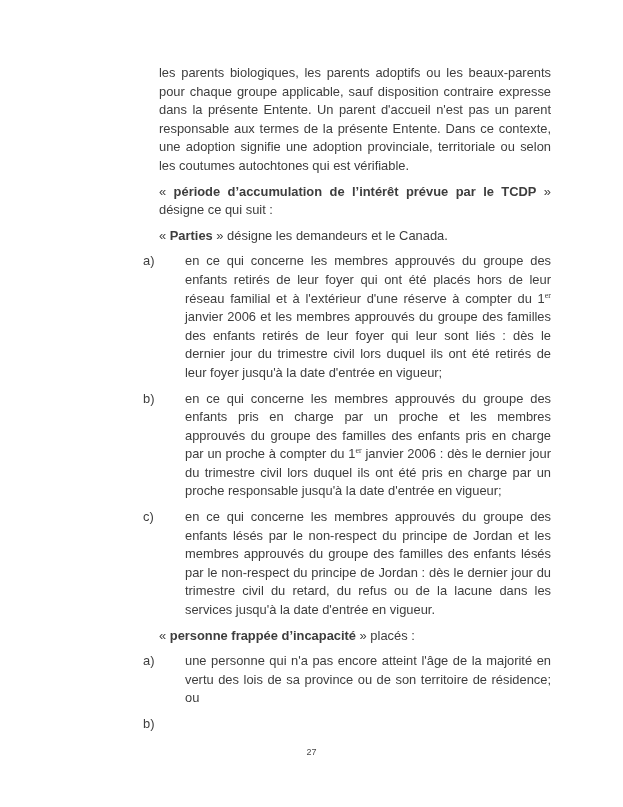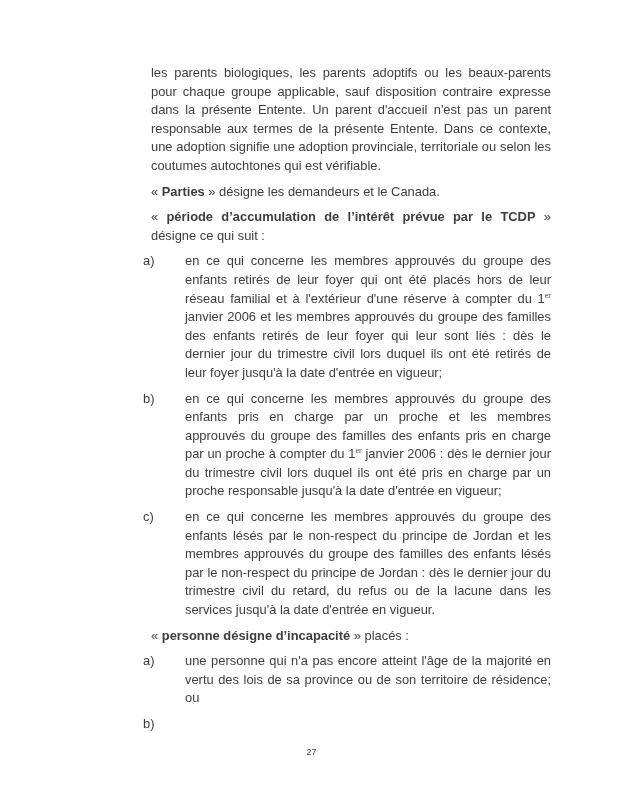--- a/index.html
+++ b/index.html
@@ -16,21 +16,21 @@
     background: #ffffff;
   }
   .content {
     position: absolute;
     left: 143px; top: 64px;
     width: 408px;
     font-size: 12.9px;
     line-height: 18.6px;
     text-align: justify;
   }
-  .para { margin: 0 0 7px 8px; }
+  .para { margin: 0 0 7px 16px; }
   .term { font-weight: bold; }
   .li {
     position: relative;
     padding-left: 42px;
     margin: 0 0 7px 0;
   }
   .li .label {
     position: absolute;
     left: 0; top: 0;
     text-align: left;
@@ -51,40 +51,40 @@
   }
 </style>
 </head>
 <body>
 
 <div class="page">
   <div class="content">
 
     <p class="para">les parents biologiques, les parents adoptifs ou les beaux-parents pour chaque groupe applicable, sauf disposition contraire expresse dans la présente Entente. Un parent d'accueil n'est pas un parent responsable aux termes de la présente Entente. Dans ce contexte, une adoption signifie une adoption provinciale, territoriale ou selon les coutumes autochtones qui est vérifiable.</p>
 
+    <p class="para"><span>« </span><span class="term">période d’accumulation de l’intérêt prévue par le TCDP</span><span> » désigne ce qui suit :</span></p>
+
     <p class="para"><span>« </span><span class="term">Parties</span><span> » désigne les demandeurs et le Canada.</span></p>
-
-    <p class="para"><span>« </span><span class="term">période d’accumulation de l’intérêt prévue par le TCDP</span><span> » désigne ce qui suit :</span></p>
 
     <div class="li">
       <span class="label">a)</span>
       <span><span>en ce qui concerne les membres approuvés du groupe des enfants retirés de leur foyer qui ont été placés hors de leur réseau familial et à l'extérieur d'une réserve à compter du 1</span><sup>er</sup><span> janvier 2006 et les membres approuvés du groupe des familles des enfants retirés de leur foyer qui leur sont liés : dès le dernier jour du trimestre civil lors duquel ils ont été retirés de leur foyer jusqu'à la date d'entrée en vigueur;</span></span>
     </div>
 
     <div class="li">
       <span class="label">b)</span>
       <span><span>en ce qui concerne les membres approuvés du groupe des enfants pris en charge par un proche et les membres approuvés du groupe des familles des enfants pris en charge par un proche à compter du 1</span><sup>er</sup><span> janvier 2006 : dès le dernier jour du trimestre civil lors duquel ils ont été pris en charge par un proche responsable jusqu'à la date d'entrée en vigueur;</span></span>
     </div>
 
     <div class="li">
       <span class="label">c)</span>
       <span><span>en ce qui concerne les membres approuvés du groupe des enfants lésés par le non-respect du principe de Jordan et les membres approuvés du groupe des familles des enfants lésés par le non-respect du principe de Jordan : dès le dernier jour du trimestre civil du retard, du refus ou de la lacune dans les services jusqu'à la date d'entrée en vigueur.</span></span>
     </div>
 
-    <p class="para"><span>« </span><span class="term">personne désigne d’incapacité</span><span> » placés :</span></p>
+    <p class="para"><span>« </span><span class="term">personne frappée d’incapacité</span><span> » placés :</span></p>
 
     <div class="li">
       <span class="label">a)</span>
       <span>une personne qui n'a pas encore atteint l'âge de la majorité en vertu des lois de sa province ou de son territoire de résidence; ou</span>
     </div>
 
     <div class="li">
       <span class="label">b)</span>
     </div>
 

